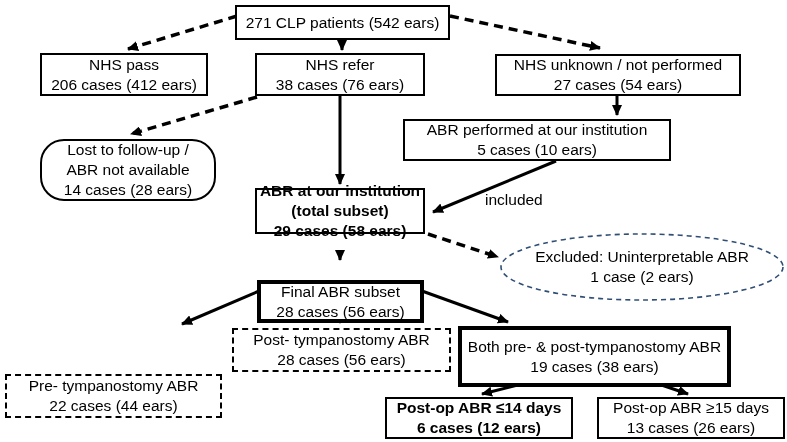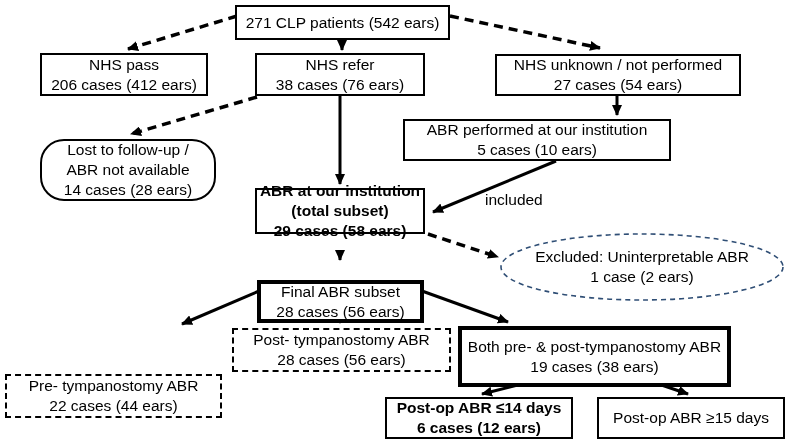--- a/index.html
+++ b/index.html
@@ -132,15 +132,16 @@
     <span>19 cases (38 ears)</span>
   </div>
 
   <div class="box" style="left:385px;top:397px;width:188px;height:42px;font-weight:bold;">
     <span>Post-op ABR ≤14 days</span>
     <span>6 cases (12 ears)</span>
   </div>
 
   <div class="box" style="left:597px;top:397px;width:188px;height:42px;text-align:center;">
     <span>Post-op ABR ≥15 days</span>
+    <span>13 cases (26 ears)</span>
   </div>
 
 </div>
 
 </body></html>

